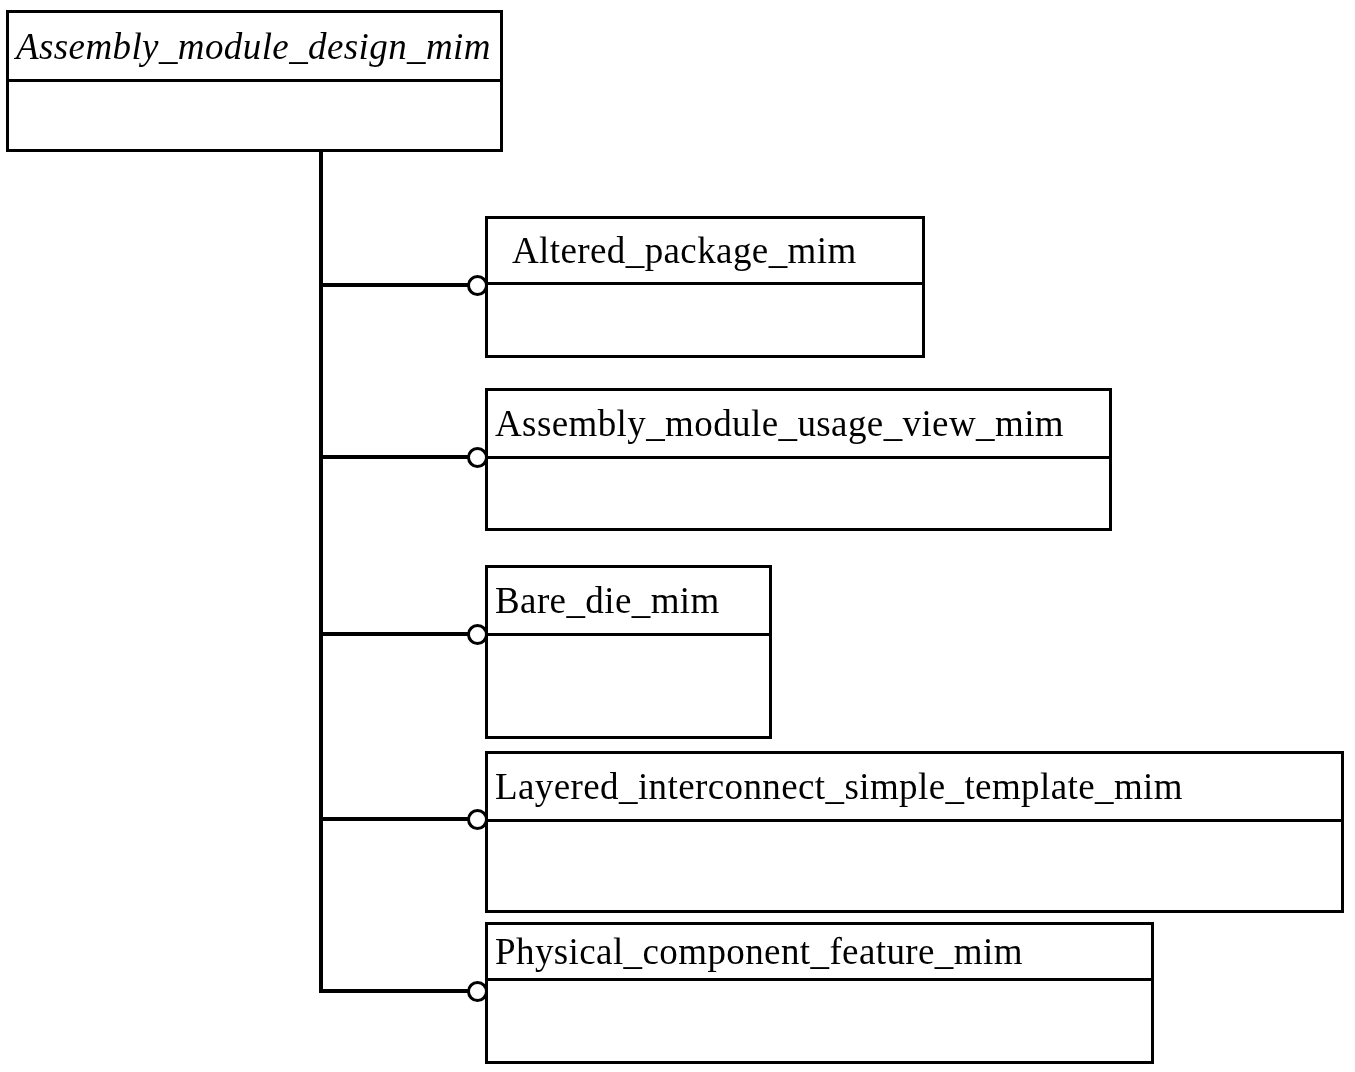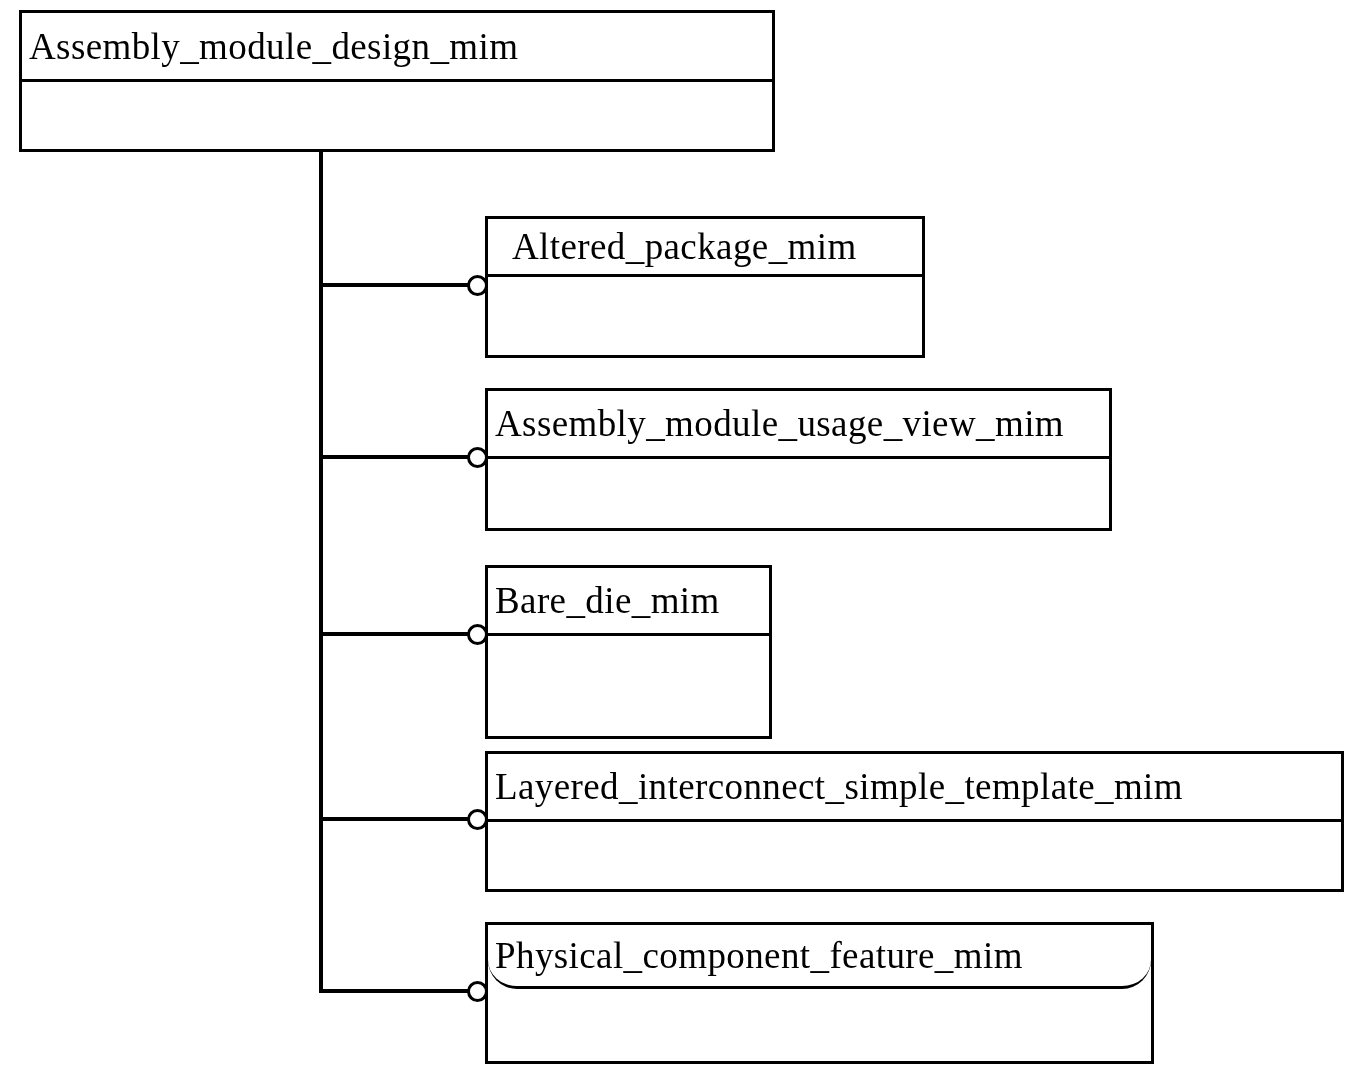--- a/index.html
+++ b/index.html
@@ -52,53 +52,53 @@
     border: 3px solid #000000;
     border-radius: 50%;
     background: #ffffff;
   }
 </style>
 </head>
 <body>
 
 <div id="canvas">
 
-  <div class="uml-box" id="root-box" style="left: 19px; top: 10px; width: 756px; height: 142px;">
+  <div class="uml-box" id="root-box" style="left: 6px; top: 10px; width: 497px; height: 142px; font-style: italic;">
     <div class="uml-box-title" id="root-title" style="height: 69px; font-size: 37px;">Assembly_module_design_mim</div>
     <div class="uml-box-body" id="root-body" style="height: 67px;"></div>
   </div>
 
   <div class="trunk" id="trunk" style="left: 319px; top: 152px; width: 4px; height: 839px;"></div>
 
   <div id="children-layer">
       <div class="branch" style="left: 319px; top: 283px; width: 166px; height: 4px;"></div>
       <div class="conn-circle" style="left: 467px; top: 274.5px; width: 21px; height: 21px;"></div>
       <div class="uml-box" style="left: 485px; top: 216px; width: 440px; height: 142px;">
-        <div class="uml-box-title" style="height: 58px; font-size: 37px; padding-left: 24px;">Altered_package_mim</div>
+        <div class="uml-box-title" style="height: 66px; font-size: 37px; padding-left: 24px;">Altered_package_mim</div>
         <div class="uml-box-body" style="height: 70px;"></div>
       </div>
       <div class="branch" style="left: 319px; top: 455px; width: 166px; height: 4px;"></div>
       <div class="conn-circle" style="left: 467px; top: 446.5px; width: 21px; height: 21px;"></div>
       <div class="uml-box" style="left: 485px; top: 388px; width: 627px; height: 143px;">
         <div class="uml-box-title" style="height: 68px; font-size: 37px;">Assembly_module_usage_view_mim</div>
         <div class="uml-box-body" style="height: 69px;"></div>
       </div>
       <div class="branch" style="left: 319px; top: 632px; width: 166px; height: 4px;"></div>
       <div class="conn-circle" style="left: 467px; top: 623.5px; width: 21px; height: 21px;"></div>
       <div class="uml-box" style="left: 485px; top: 565px; width: 287px; height: 174px;">
         <div class="uml-box-title" style="height: 68px; font-size: 37px;">Bare_die_mim</div>
         <div class="uml-box-body" style="height: 68px;"></div>
       </div>
       <div class="branch" style="left: 319px; top: 817px; width: 166px; height: 4px;"></div>
       <div class="conn-circle" style="left: 467px; top: 808.5px; width: 21px; height: 21px;"></div>
-      <div class="uml-box" style="left: 485px; top: 751px; width: 859px; height: 141px;">
+      <div class="uml-box" style="left: 485px; top: 751px; width: 859px; height: 162px;">
         <div class="uml-box-title" style="height: 68px; font-size: 37px;">Layered_interconnect_simple_template_mim</div>
         <div class="uml-box-body" style="height: 67px;"></div>
       </div>
       <div class="branch" style="left: 319px; top: 989px; width: 166px; height: 4px;"></div>
       <div class="conn-circle" style="left: 467px; top: 980.5px; width: 21px; height: 21px;"></div>
       <div class="uml-box" style="left: 485px; top: 922px; width: 669px; height: 142px;">
-        <div class="uml-box-title" style="height: 64px; font-size: 37px; border-radius: 29px;">Physical_component_feature_mim</div>
+        <div class="uml-box-title" style="height: 56px; font-size: 37px;">Physical_component_feature_mim</div>
         <div class="uml-box-body" style="height: 68px;"></div>
       </div>
     </div>
 
 </div>
 
 </body></html>

